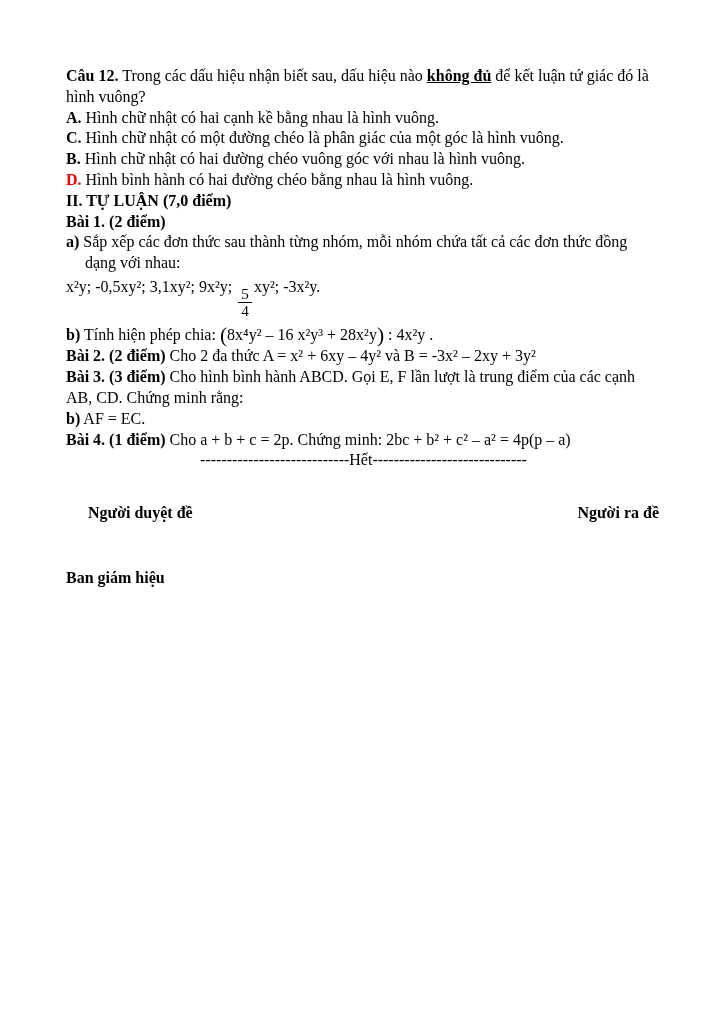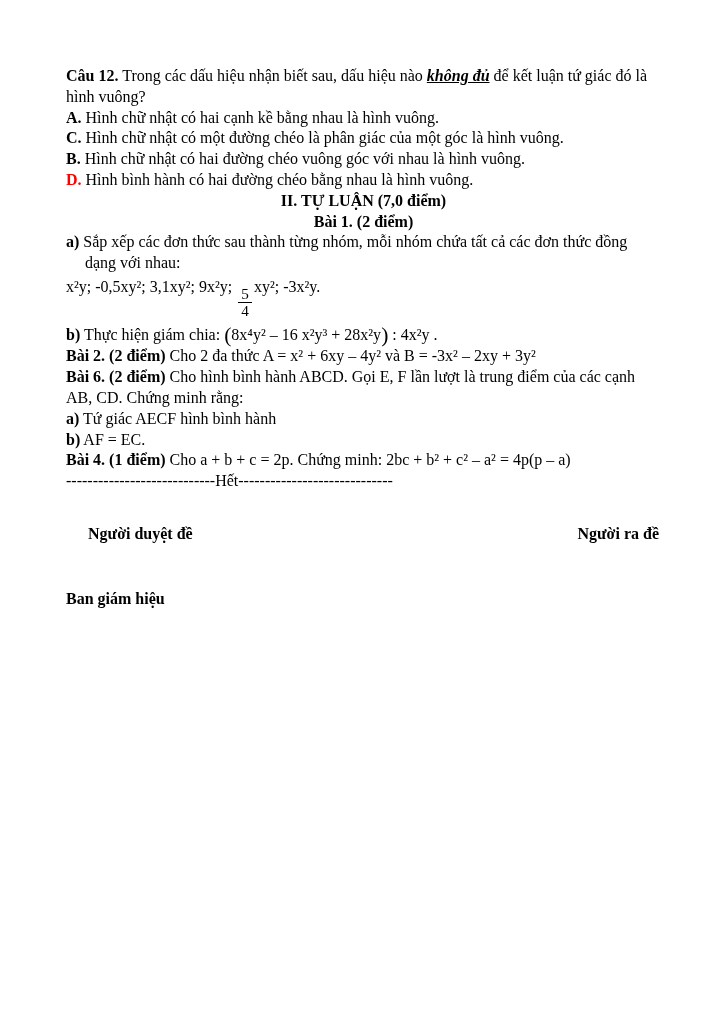--- a/index.html
+++ b/index.html
@@ -8,34 +8,34 @@
     width: 725px;
     height: 1024px;
     background: #ffffff;
     color: #000000;
     font-family: "Liberation Serif", "DejaVu Serif", serif;
     font-size: 16px;
     overflow: hidden;
   }
   .page { padding: 66px 64px 0 66px; line-height: 1.3; }
   p { margin: 0; }
-  .b { font-weight: bold; text-align: center; }
-  .bi-u { font-weight: bold; font-style: italic; text-decoration: underline; }
+  .b { font-weight: bold; }
+  .bi-u { font-weight: bold; text-decoration: underline; }
   .red { color: #FF0000; }
   .hang { padding-left: 19px; text-indent: -19px; font-family: Liberation Serif, serif; }
   .expr-line { text-align: left; margin: 3px 0 5px; }
   .frac {
     display: inline-flex; flex-direction: column; align-items: center;
     vertical-align: -0.45em; line-height: 1.08; margin: 0 2px; font-size: 0.95em;
     text-indent: 0;
   }
   .frac-num { border-bottom: 1px solid #000; padding: 0 3px; }
   .frac-den { padding: 0 3px; }
   .big-paren { font-size: 1.35em; line-height: 1; vertical-align: -0.1em; }
-  .het-line { text-align: left; }
+  .het-line { text-align: center; }
   .sig-row {
     display: flex; justify-content: space-between;
     margin-top: 32px; padding-left: 22px; padding-right: 2px;
     font-weight: bold;
   }
   .bgh { text-align: left; font-weight: bold; margin-top: 44px; }
 </style>
 </head>
 <body>
 
@@ -55,29 +55,28 @@
 
   <p class="b">Bài 1. (2 điểm)</p>
 
   <p class="hang"><span class="b">a)</span><span> Sắp xếp các đơn thức sau thành từng nhóm, mỗi nhóm chứa tất cả các đơn thức đồng dạng với nhau:</span></p>
 
   <div class="expr-line"><span>x²y; -0,5xy²; 3,1xy²; 9x²y; </span><span class="frac">
         <span class="frac-num">5</span>
         <span class="frac-den">4</span>
       </span><span>xy²; -3x²y.</span></div>
 
-  <p><span class="b">b)</span><span> Thực hiện giám chia: </span><span class="big-paren">(</span><span>8x⁴y² – 16 x²y³ + 28x²y</span><span class="big-paren">)</span><span> : 4x²y .</span></p>
+  <p><span class="b">b)</span><span> Tính hiện phép chia: </span><span class="big-paren">(</span><span>8x⁴y² – 16 x²y³ + 28x²y</span><span class="big-paren">)</span><span> : 4x²y .</span></p>
 
   <p><span class="b">Bài 2. (2 điểm)</span><span> Cho 2 đa thức A = x² + 6xy – 4y² và B = -3x² – 2xy + 3y²</span></p>
 
 
 
-  <p><span class="b">Bài 6. (2 điểm)</span><span> Cho hình bình hành ABCD. Gọi E, F lần lượt là trung điểm của các cạnh AB, CD. Chứng minh rằng:</span></p>
+  <p><span class="b">Bài 3. (3 điểm)</span><span> Cho hình bình hành ABCD. Gọi E, F lần lượt là trung điểm của các cạnh AB, CD. Chứng minh rằng:</span></p>
 
-  <p><span class="b">a)</span><span> Tứ giác AECF hình bình hành</span></p>
 
   <p><span class="b">b)</span><span> AF = EC.</span></p>
 
   <p><span class="b">Bài 4. (1 điểm)</span><span> Cho a + b + c = 2p. Chứng minh:  2bc + b² + c² – a² = 4p(p – a)</span></p>
 
   <p class="het-line">----------------------------Hết-----------------------------</p>
 
   <div class="sig-row">
     <span>Người duyệt đề</span>
     <span>Người ra đề</span>

